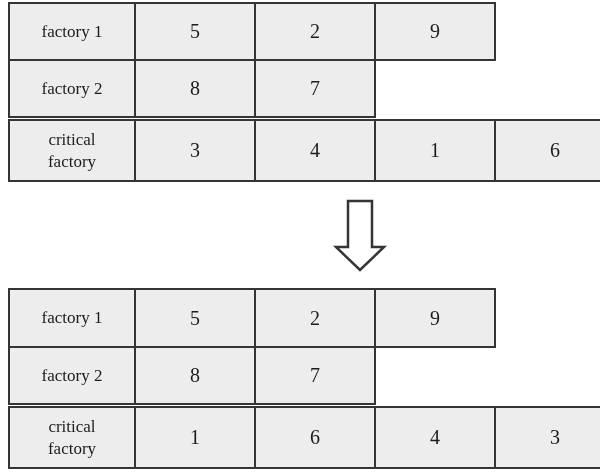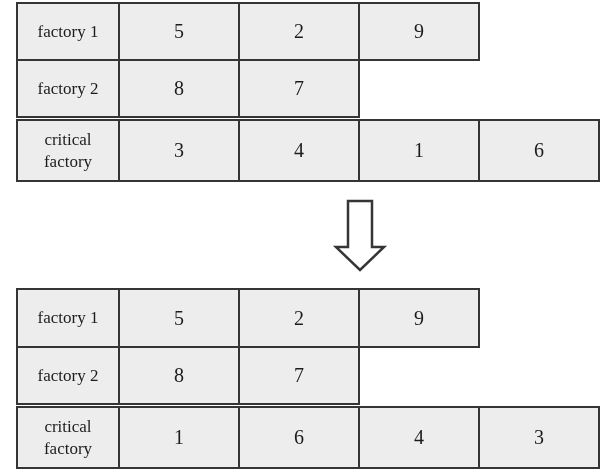--- a/index.html
+++ b/index.html
@@ -25,21 +25,21 @@
   .row.critical{margin-top:1px;}
   .cell{
     box-sizing:border-box;
     width:122px;
     margin-left:-2px;
     border:2px solid var(--border);
     background:var(--cell-bg);
     display:flex;align-items:center;justify-content:center;
     text-align:center;
   }
-  .cell:first-child{width:104px;margin-left:16px;}
+  .cell:first-child{width:128px;margin-left:8px;}
   .cell.label{font-size:17px;white-space:pre-line;line-height:1.25;}
   .cell.num{font-size:20px;}
   .tbl-before .r1,.tbl-before .r2{height:59px;}
   .tbl-before .r3{height:63px;}
   .tbl-after .r1{height:60px;}
   .tbl-after .r2{height:59px;}
   .tbl-after .r3{height:63px;}
   .arrow-wrap{
     position:absolute;left:330px;top:199px;width:60px;height:74px;
   }

